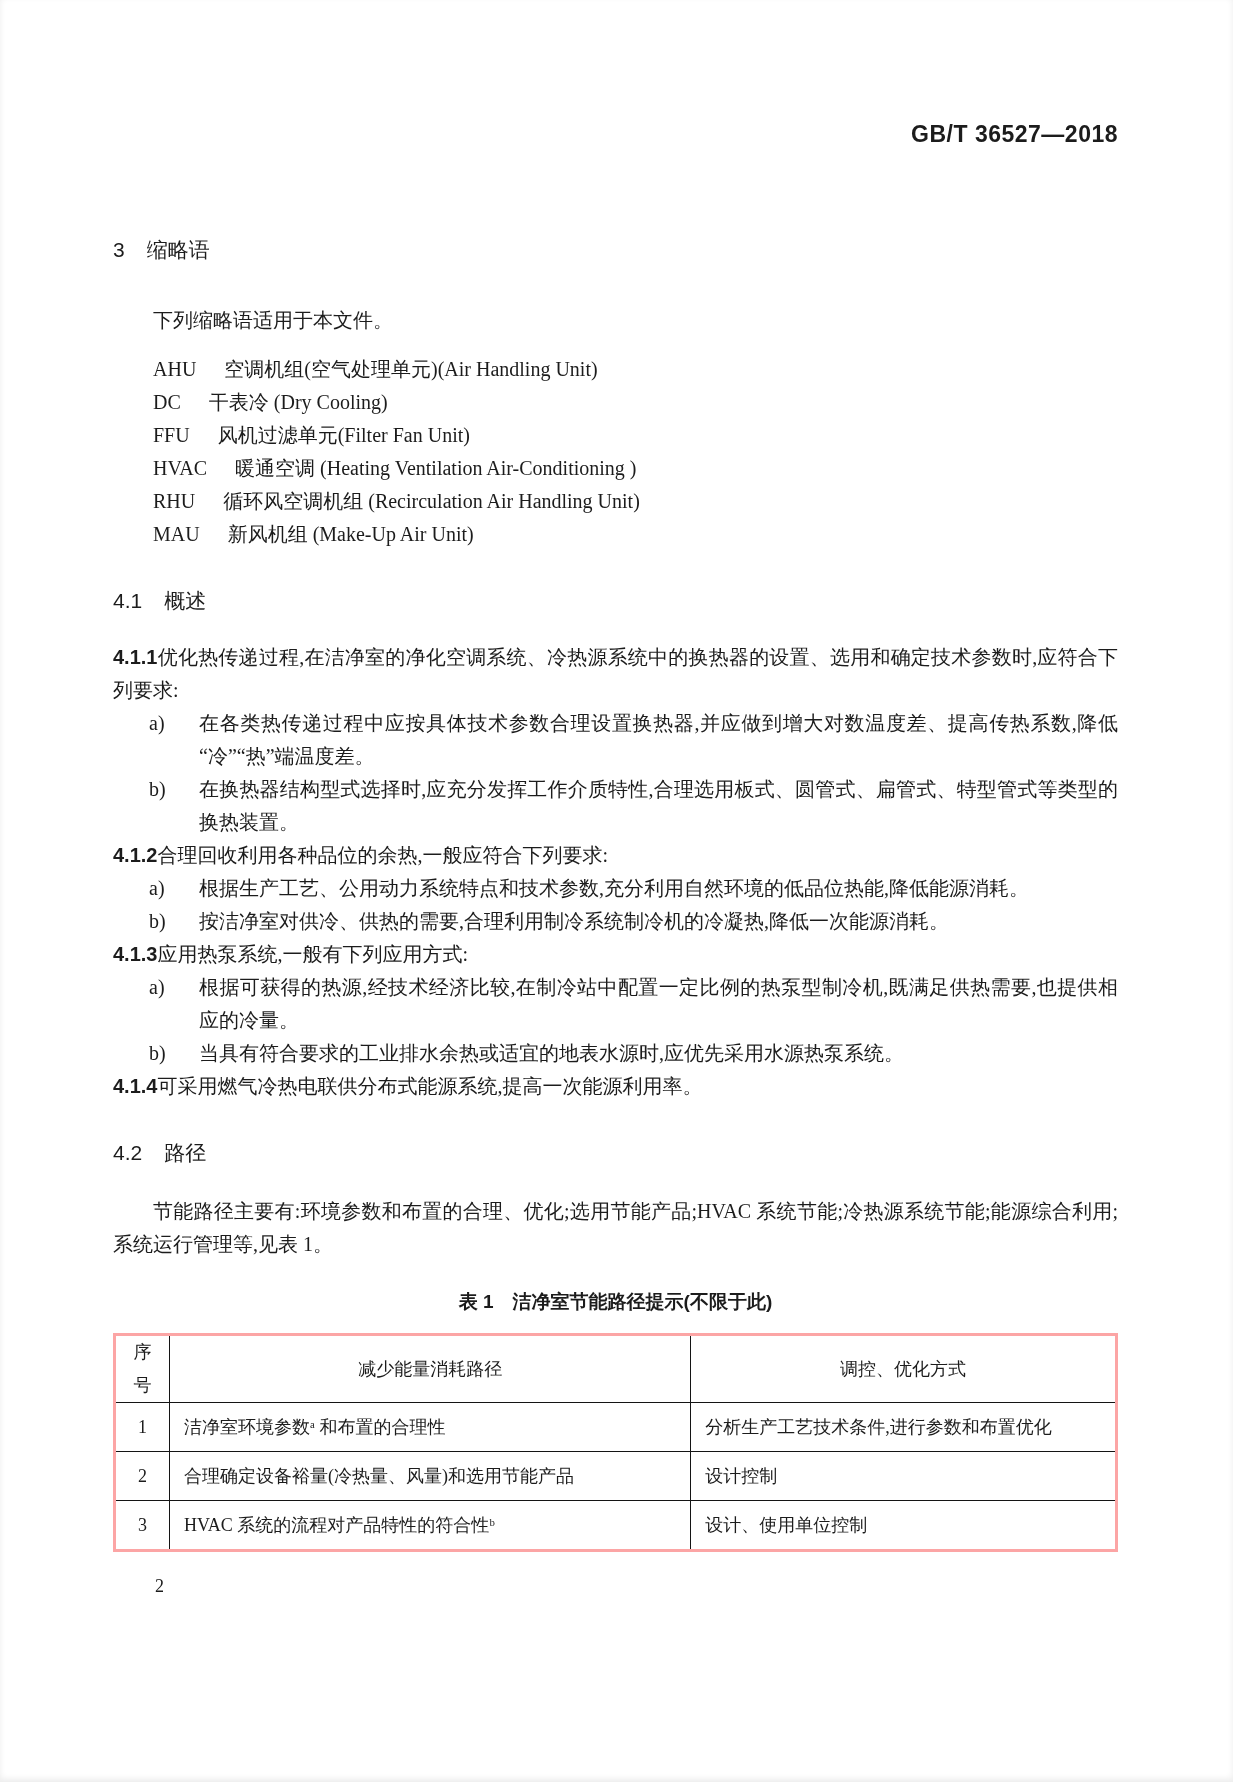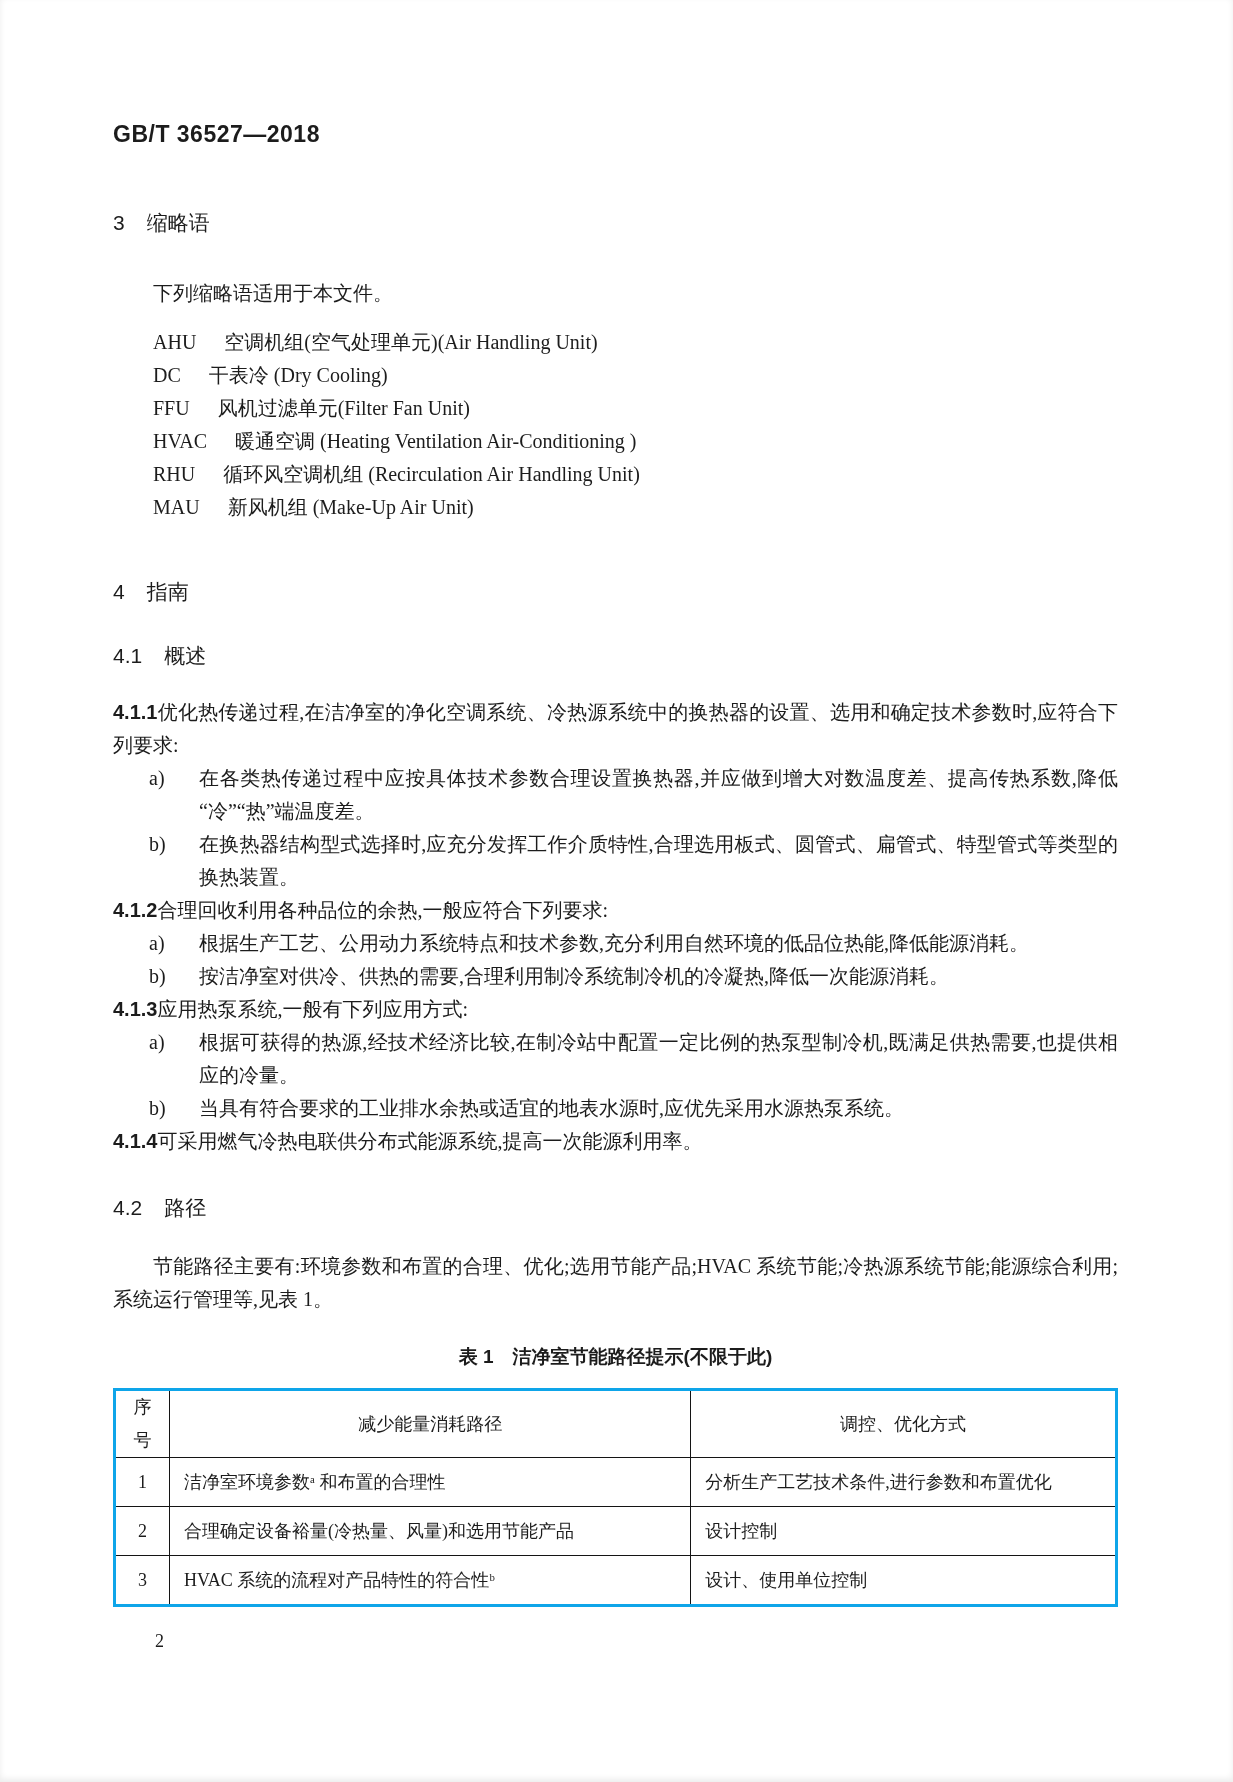--- a/index.html
+++ b/index.html
@@ -15,22 +15,23 @@
     font-size: 20px;
     line-height: 33px;
     box-shadow: inset 0 -3px 6px rgba(0,0,0,0.08);
     overflow: hidden;
   }
   .doc-header {
     font-family: "Liberation Sans", "DejaVu Sans", sans-serif;
     font-weight: 700;
     font-size: 23px;
     line-height: 28px;
-    margin-bottom: 61px;
+    margin-bottom: 88px;
     letter-spacing: 0.5px;
+    text-align: right;
   }
   .heading {
     font-family: "Liberation Sans", "DejaVu Sans", sans-serif;
     font-weight: 400;
     font-size: 21px;
     line-height: 28px;
   }
   .heading .h-num { margin-right: 22px; }
   .h3 { margin-top: 0; }
   .intro { margin-top: 40px; text-indent: 2em; }
@@ -57,21 +58,21 @@
     text-align: center;
     font-family: "Liberation Sans", "DejaVu Sans", sans-serif;
     font-weight: 700;
     font-size: 19px;
     line-height: 26px;
   }
   table.t1 {
     margin-top: 18px;
     width: 100%;
     border-collapse: collapse;
-    border: 3px solid #0ea5e9;
+    border: 3px solid #fca5a5;
     font-size: 18px;
   }
   table.t1 th, table.t1 td {
     border: 1.5px solid #141414;
     font-weight: normal;
     padding: 0 14px;
   }
   table.t1 thead th { height: 46px; text-align: center; }
   table.t1 tbody td { height: 48px; }
   .col-idx { width: 5.5%; text-align: center; }
@@ -107,23 +108,20 @@
       <span class="term">HVAC</span><span class="def">暖通空调 (Heating Ventilation Air-Conditioning )</span>
     </div>
     <div class="abbrev-line">
       <span class="term">RHU</span><span class="def">循环风空调机组 (Recirculation Air Handling Unit)</span>
     </div>
     <div class="abbrev-line">
       <span class="term">MAU</span><span class="def">新风机组 (Make-Up Air Unit)</span>
     </div>
   </div>
 
-  <div class="heading h4">
-    <span class="h-num">4</span><span>指南</span>
-  </div>
 
   <div class="heading h41">
     <span class="h-num">4.1</span><span>概述</span>
   </div>
 
   <p class="clause first">
     <span class="clause-num">4.1.1</span><span>优化热传递过程,在洁净室的净化空调系统、冷热源系统中的换热器的设置、选用和确定技术参数时,应符合下列要求:</span>
   </p>
   <div class="list-item">
     <span class="li-label">a)</span>

